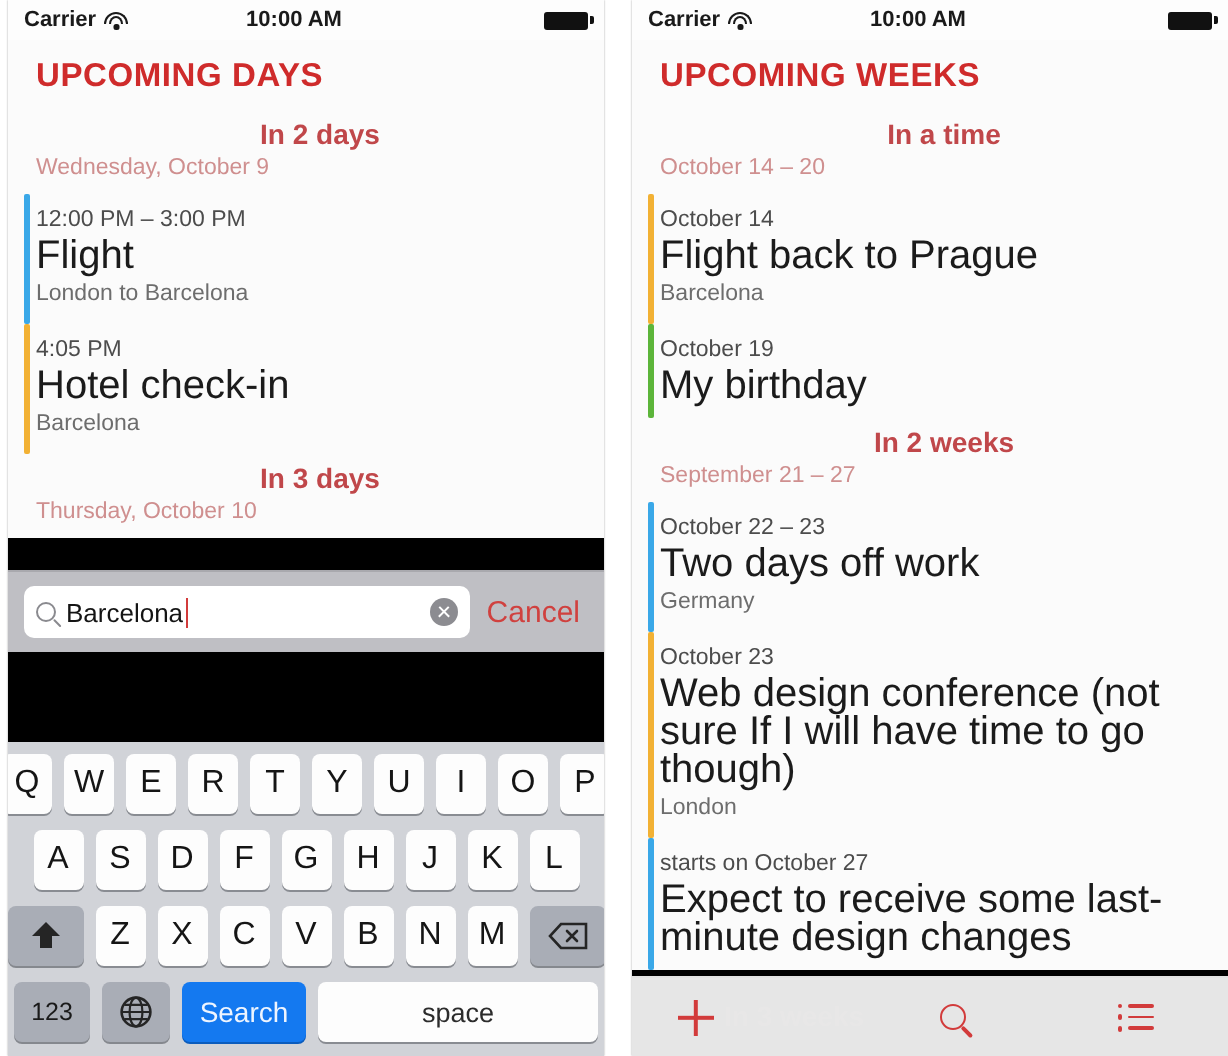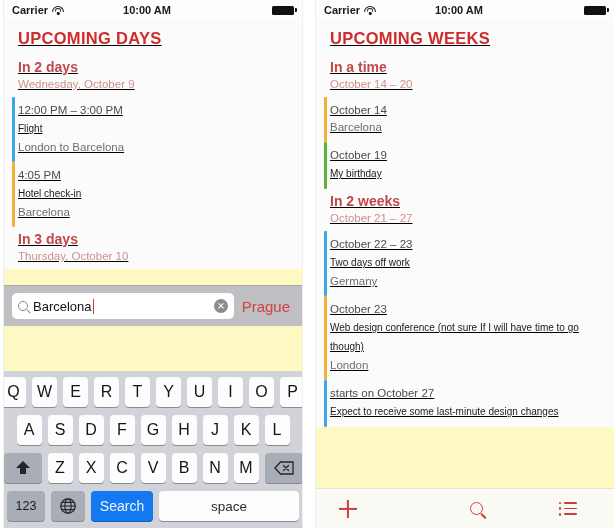--- a/index.html
+++ b/index.html
@@ -86,59 +86,59 @@
     font-weight: bold;
     color: rgba(190, 120, 120, 0.18);
     z-index: 4;
     pointer-events: none;
   }
 
   
   .screen {
     position: relative;
     height: calc(528px - 20px);
-    background: #fef9c3;
+    background: #000000;
     overflow: hidden;
-    text-decoration: underline;
   }
   .title {
     color: #cf2b2b;
     font-size: 16.5px;
     font-weight: bold;
     letter-spacing: 0.3px;
     padding: 9px 0 7px 14px;
     background: #fbfbfb;
     position: relative;
     z-index: 2;
   }
   .list { position: relative; z-index: 2; }
 
   .group-head { padding: 3px 0 5px 14px; background: #fbfbfb; }
   .group-head .gh-main {
     color: #c0474a; font-size: 14px; font-weight: bold;
     line-height: 18px;
+    text-align: center;
   }
   .group-head .gh-sub {
     color: #cf8f8f; font-size: 11.5px; line-height: 16px;
   }
 
   .event {
     position: relative;
     padding: 5px 10px 6px 14px;
     background: #fbfbfb;
   }
   .event .bar {
     position: absolute; left: 8px; top: 0; bottom: 0; width: 3px;
     border-radius: 1px;
   }
   .event .ev-time {
     color: #4c4c4c; font-size: 11.5px; line-height: 16px;
   }
   .event .ev-title {
-    color: #1b1b1b; font-size: 10px; line-height: 19px;
+    color: #1b1b1b; font-size: 20px; line-height: 19px;
     padding-top: 1px;
   }
   .event .ev-loc {
     color: #6d6d6d; font-size: 11.5px; line-height: 17px;
     padding-top: 1px;
   }
 
   
   .searchwrap {
     position: absolute; left: 0; right: 0;
@@ -319,21 +319,21 @@
         </div>
 
       </div>
 
       <div class="searchwrap" style="top:265px">
         <div class="searchfield">
           <span class="mag"></span>
           <span class="sf-text"><span>Barcelona</span><span class="caret"></span></span>
           <span class="clearbtn"></span>
         </div>
-        <div class="cancel">Prague</div>
+        <div class="cancel">Cancel</div>
       </div>
 
       <div class="keyboard">
         <div class="krow r1">
           <div class="key">Q</div>
           <div class="key">W</div>
           <div class="key">E</div>
           <div class="key">R</div>
           <div class="key">T</div>
           <div class="key">Y</div>
@@ -415,32 +415,33 @@
       <div class="list">
 
         <div class="group-head">
           <div class="gh-main">In a time</div>
           <div class="gh-sub">October 14 – 20</div>
         </div>
 
         <div class="event">
           <span class="bar" style="background:#f2b134"></span>
           <div class="ev-time">October 14</div>
+          <div class="ev-title">Flight back to Prague</div>
           <div class="ev-loc">Barcelona</div>
         </div>
 
         <div class="event">
           <span class="bar" style="background:#5cb53a"></span>
           <div class="ev-time">October 19</div>
           <div class="ev-title">My birthday</div>
         </div>
 
         <div class="group-head">
           <div class="gh-main">In 2 weeks</div>
-          <div class="gh-sub">October 21 – 27</div>
+          <div class="gh-sub">September 21 – 27</div>
         </div>
 
         <div class="event">
           <span class="bar" style="background:#3aa8e8"></span>
           <div class="ev-time">October 22 – 23</div>
           <div class="ev-title">Two days off work</div>
           <div class="ev-loc">Germany</div>
         </div>
 
         <div class="event">

